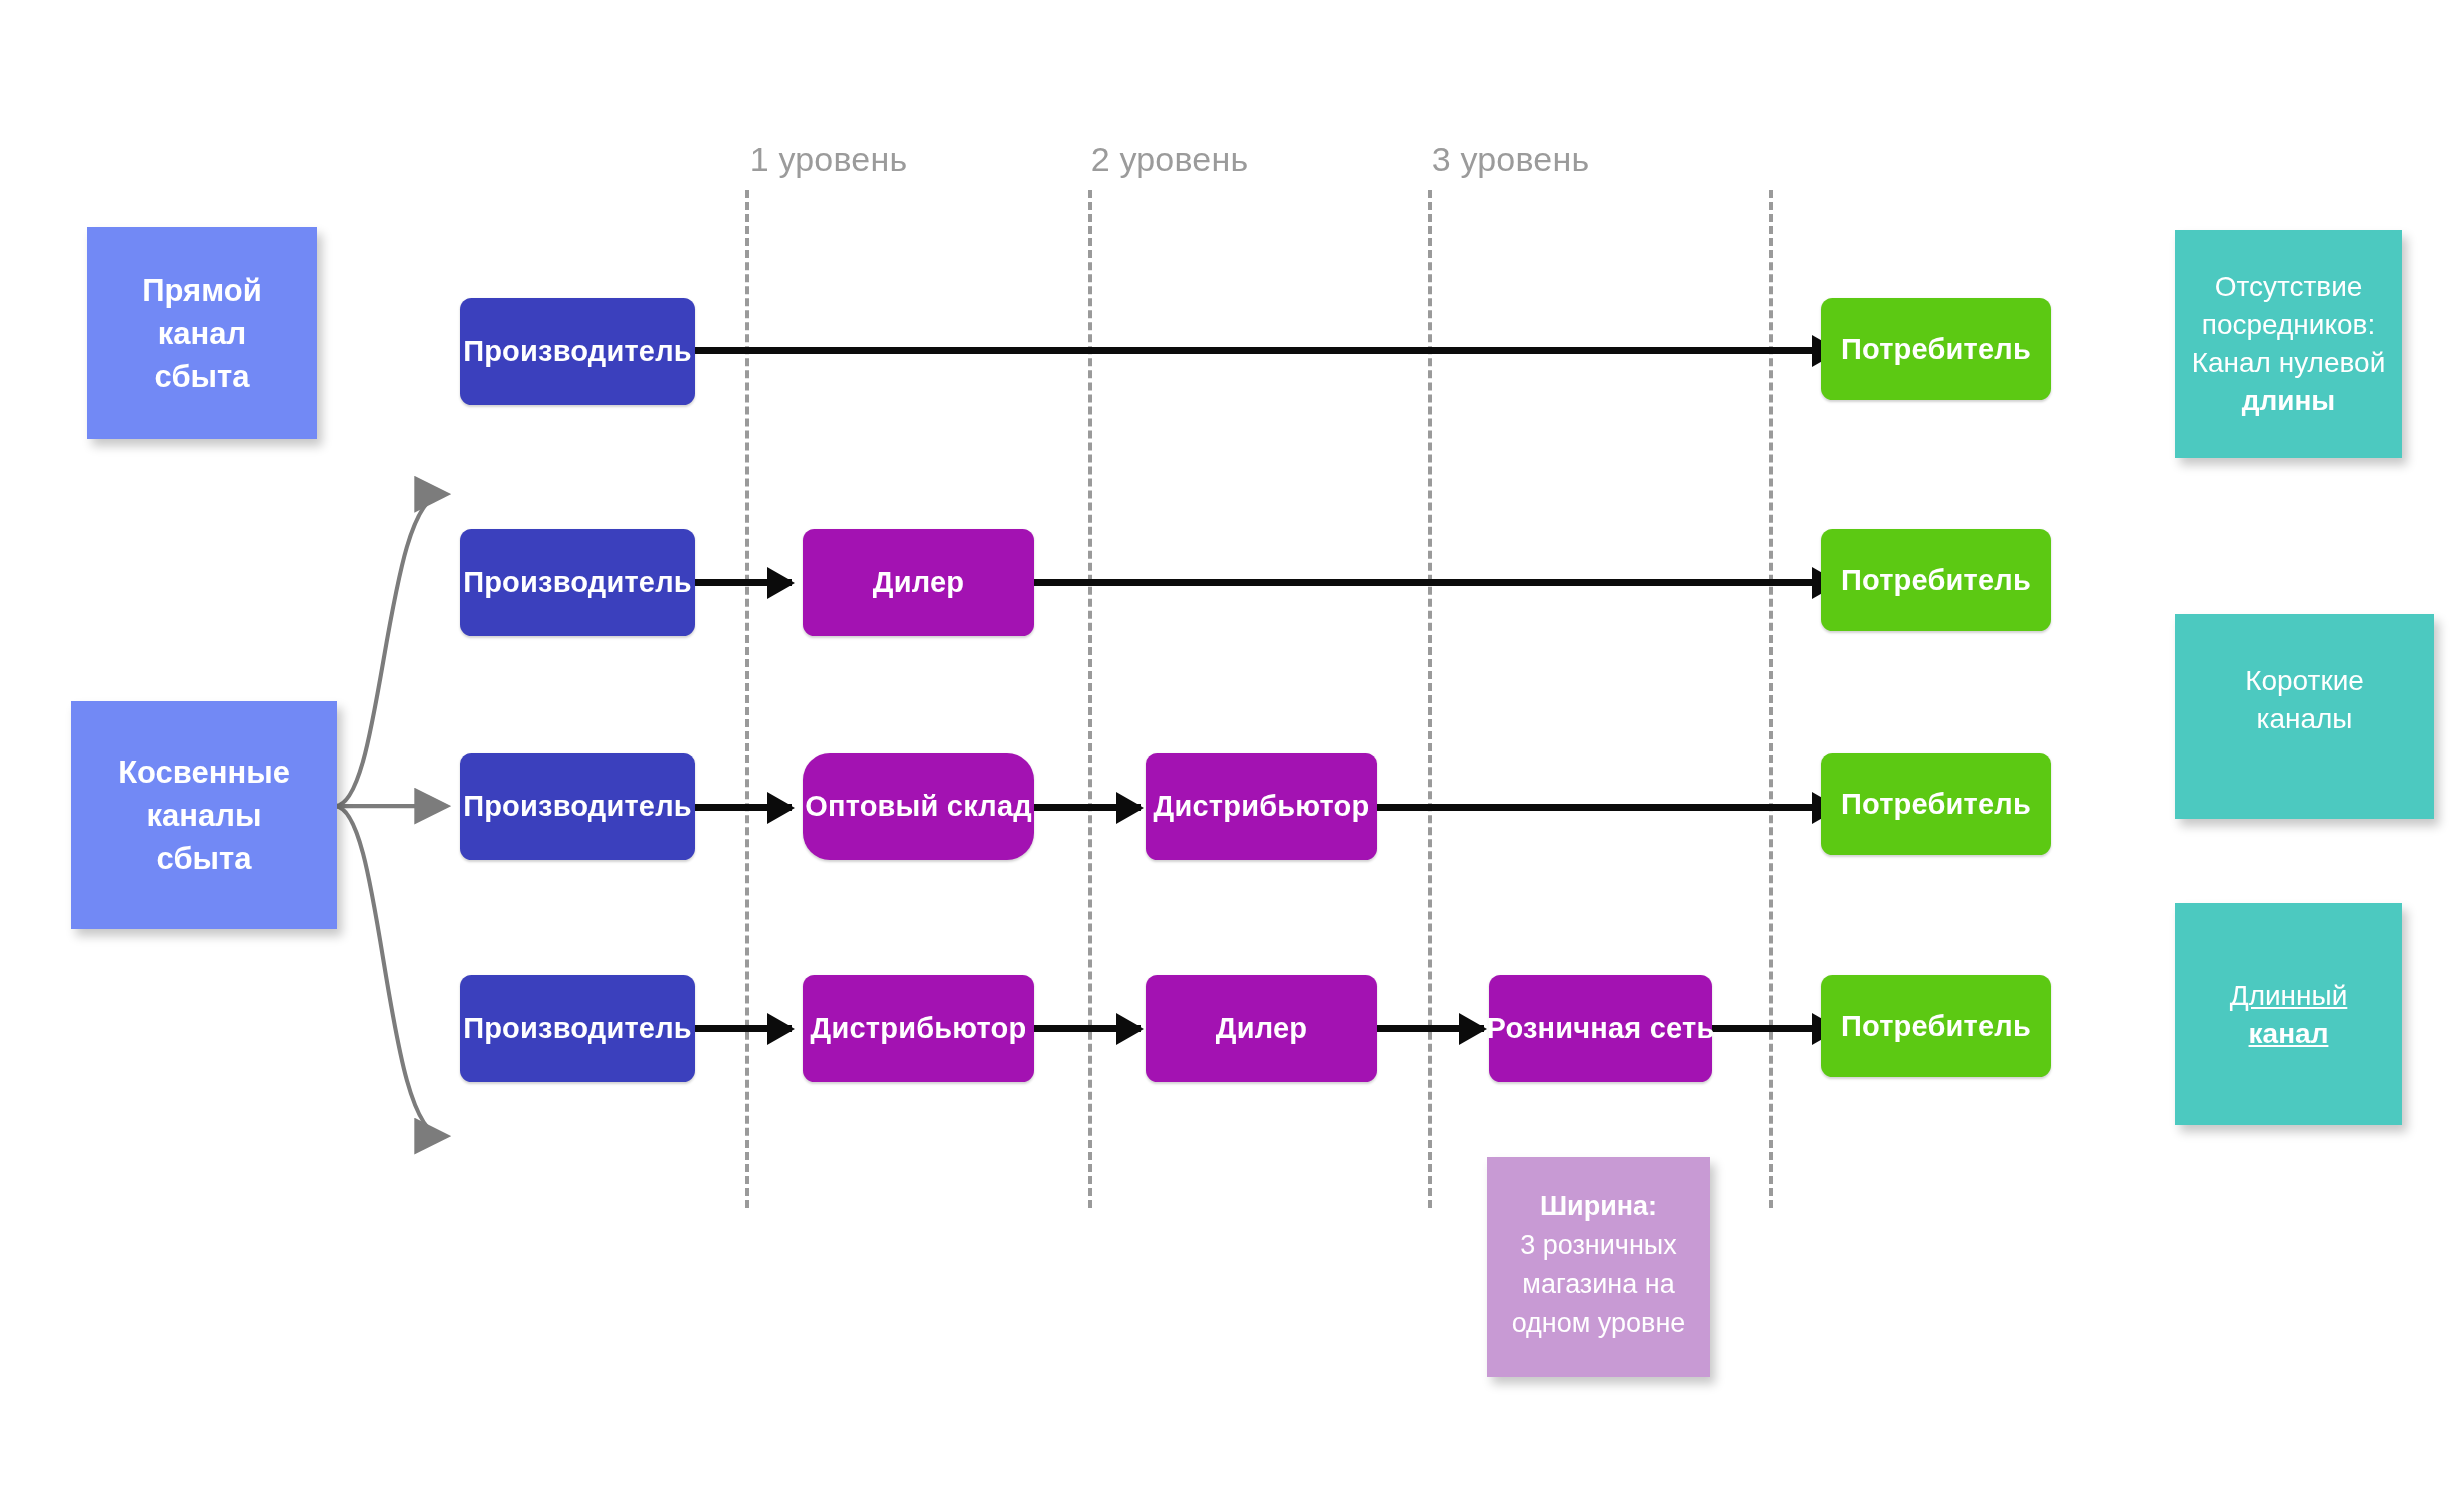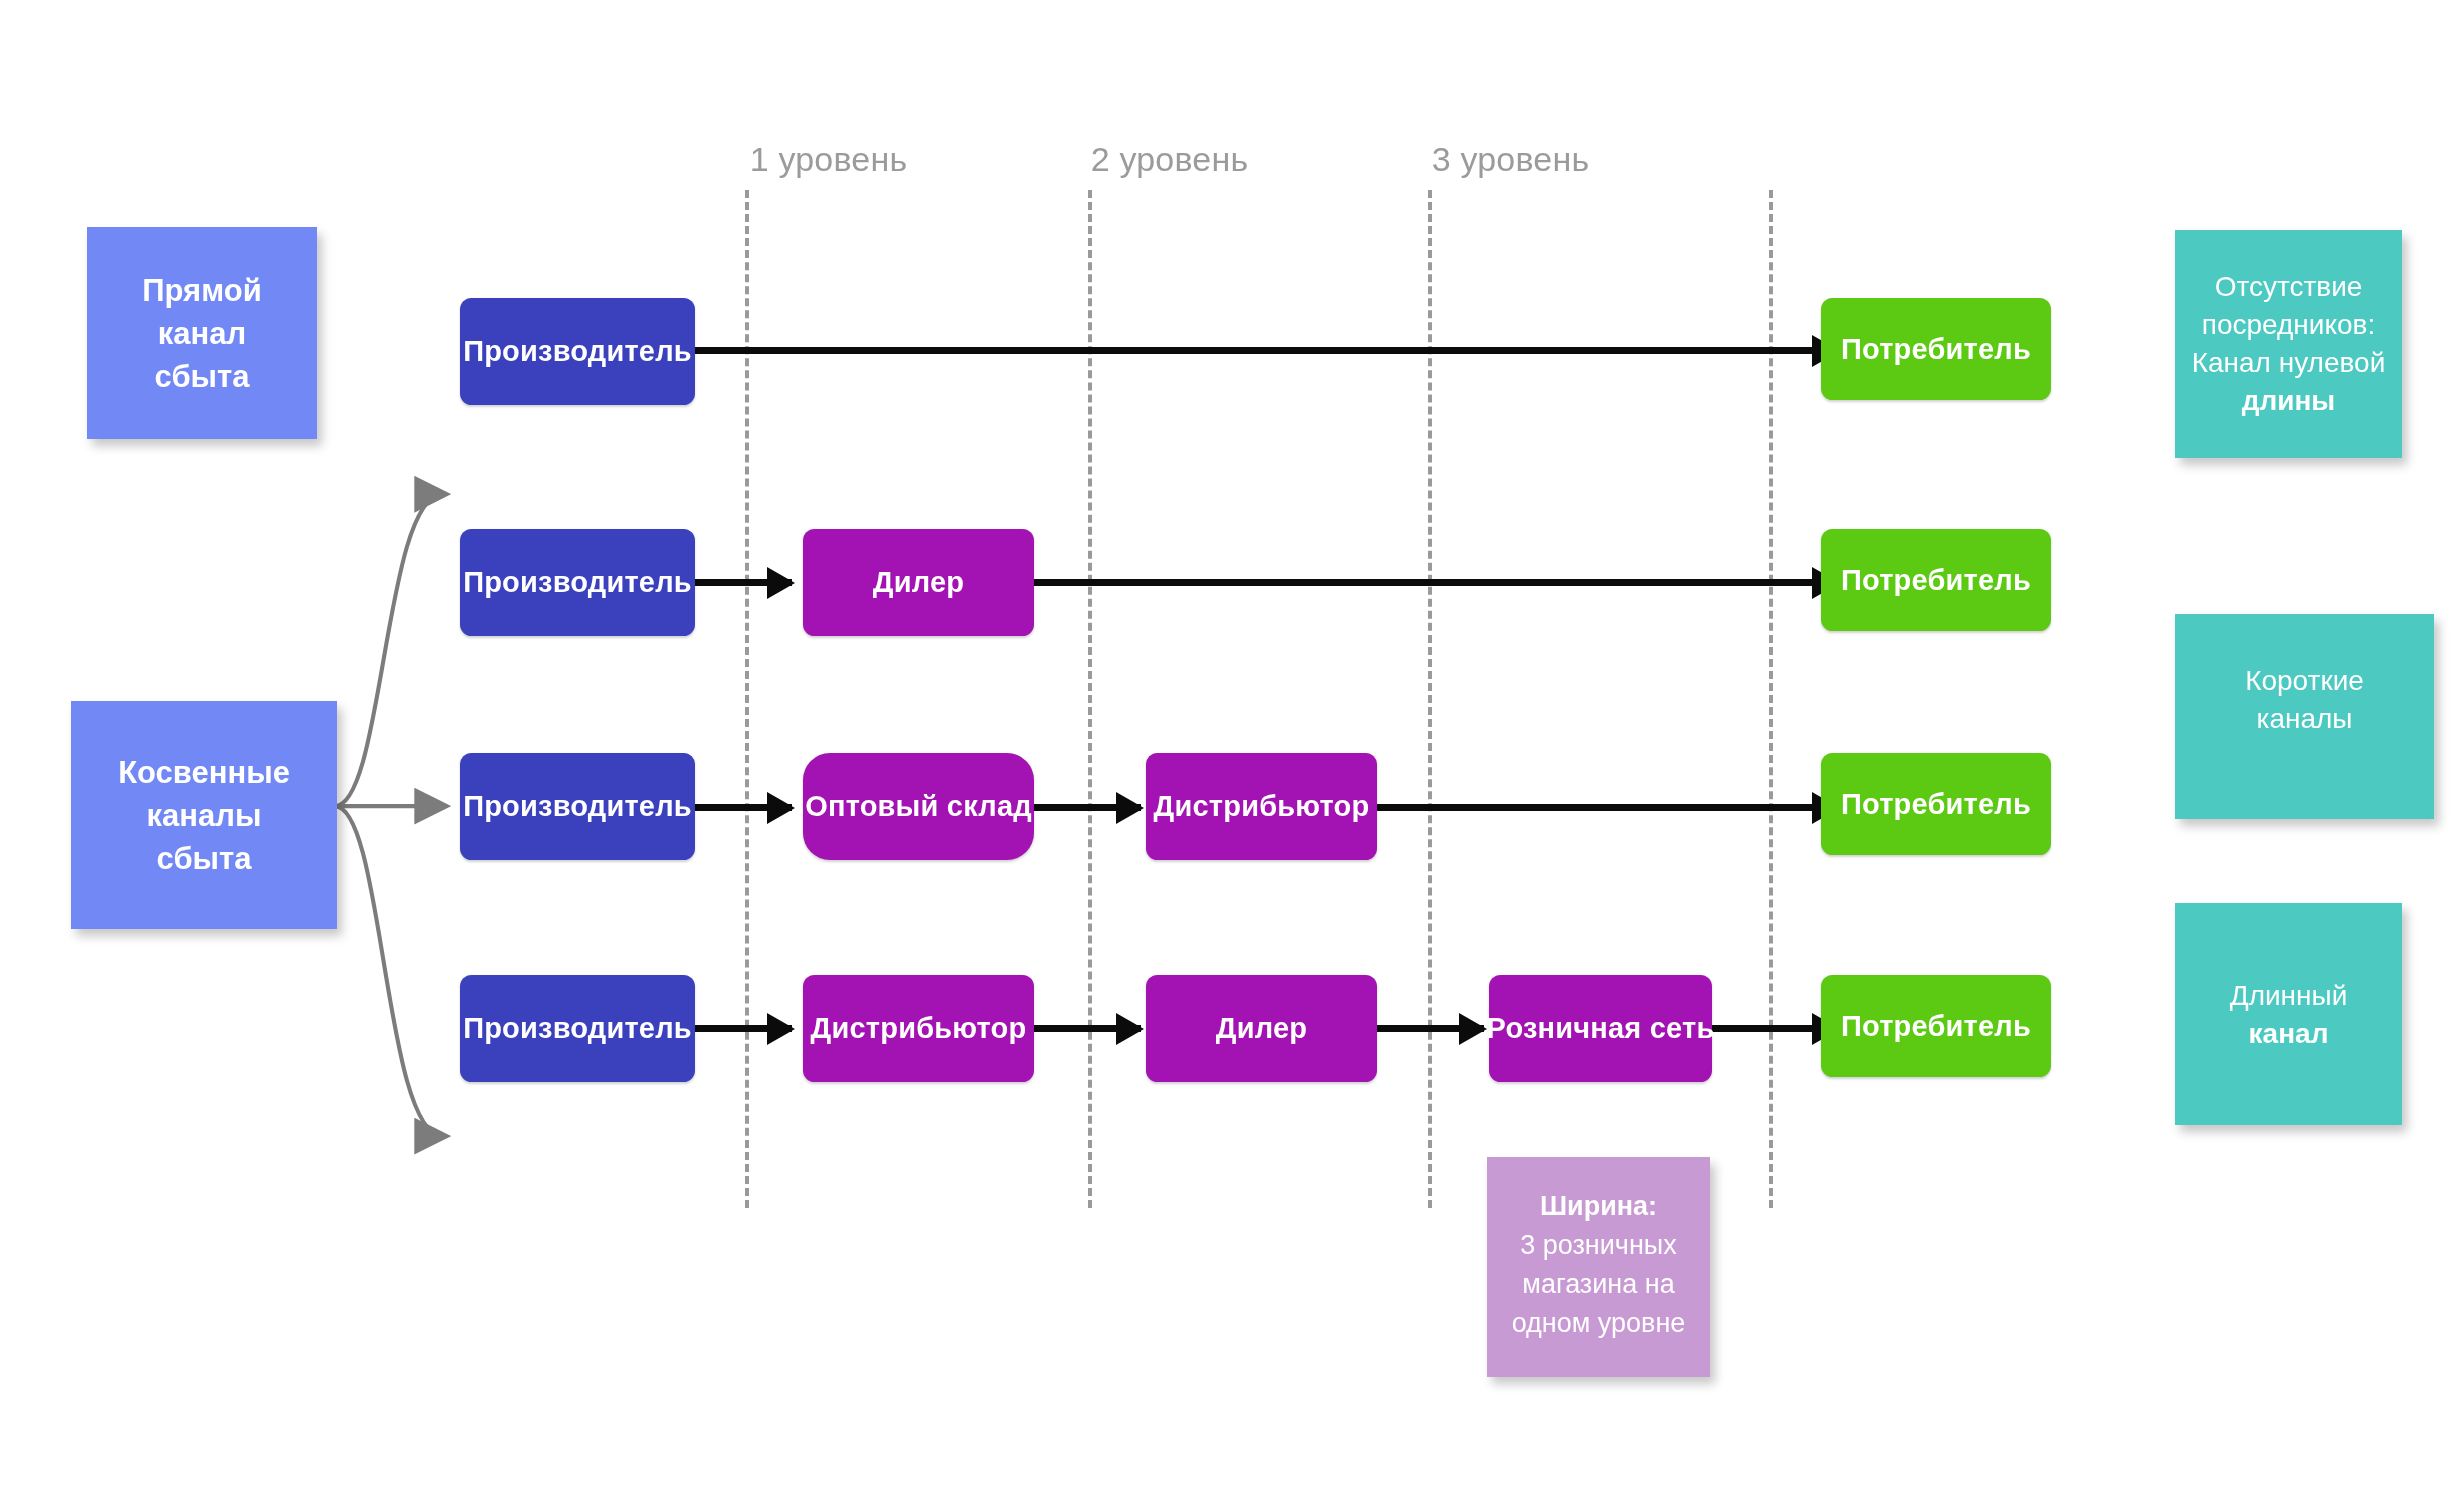--- a/index.html
+++ b/index.html
@@ -190,19 +190,19 @@
     <span class="line">посредников:</span>
     <span class="line">Канал нулевой</span>
     <span class="line b">длины</span>
   </div>
 
   <div class="sticky teal" style="left:2175px; top:614px; width:259px; height:205px; justify-content:flex-start; padding-top:48px; box-sizing:border-box;">
     <span class="line">Короткие</span>
     <span class="line">каналы</span>
   </div>
 
-  <div class="sticky teal" style="left:2175px; top:903px; width:227px; height:222px; justify-content:flex-start; padding-top:74px; box-sizing:border-box;">
+  <div class="sticky teal" style="left:2175px; top:903px; width:227px; height:222px; justify-content:flex-start; padding-top:74px; box-sizing:border-box;text-decoration:underline;">
     <span class="line">Длинный</span>
     <span class="line b">канал</span>
   </div>
 
 </div>
 
 
 </body></html>

